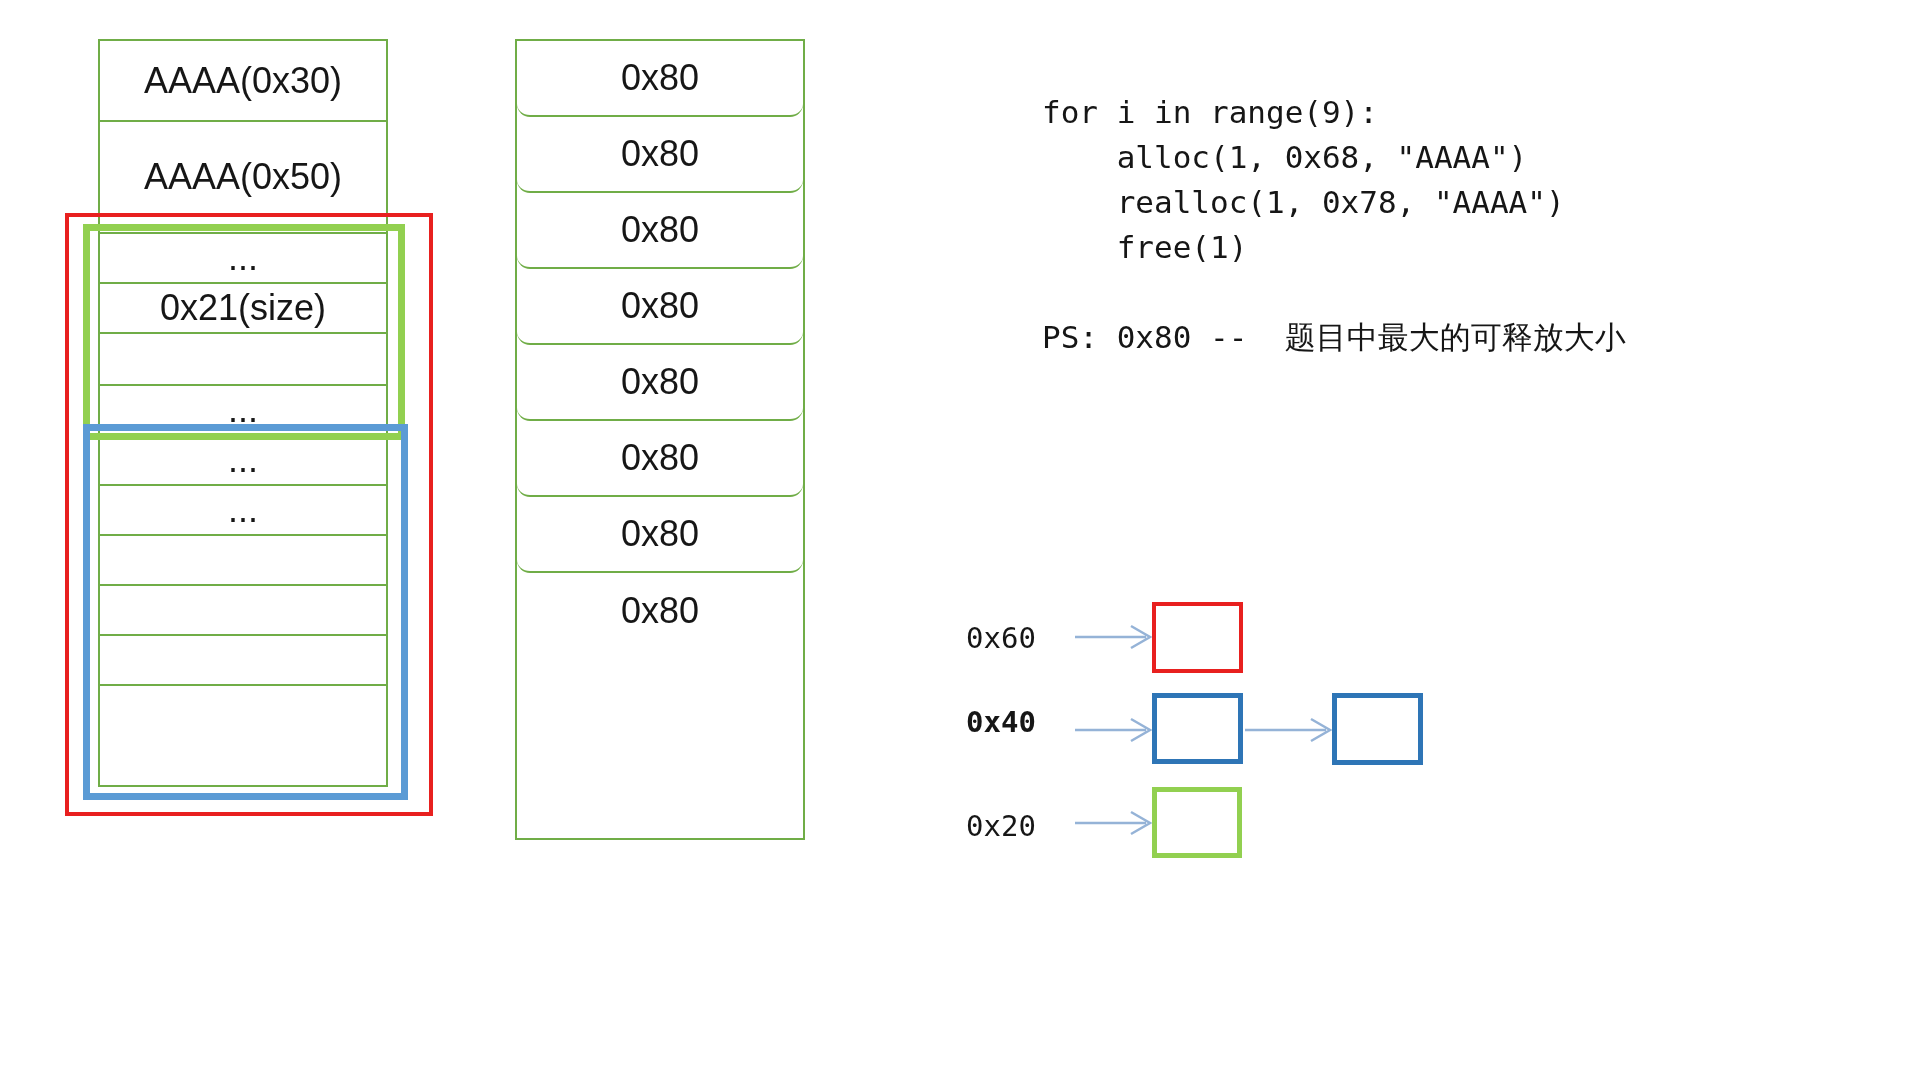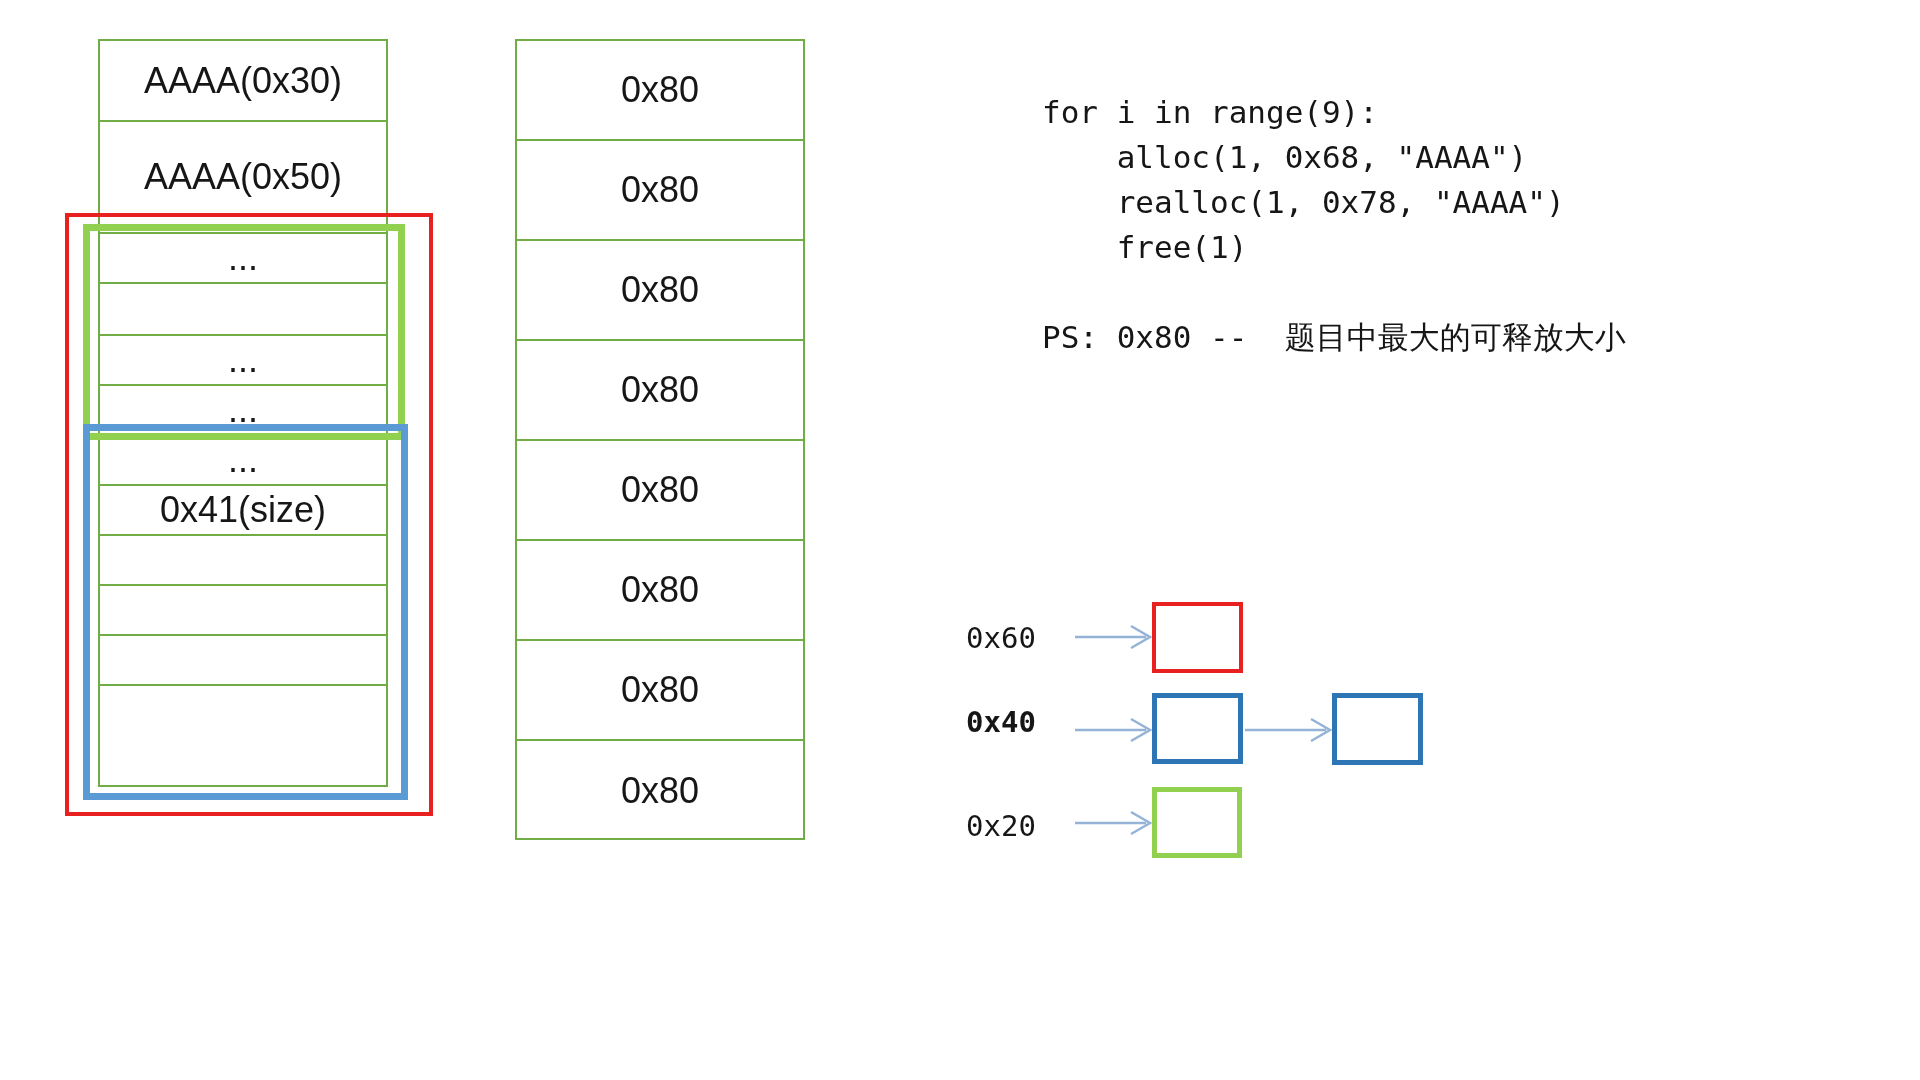--- a/index.html
+++ b/index.html
@@ -9,21 +9,21 @@
 
   
   .mem-table{position:absolute;box-sizing:border-box;border:2px solid var(--table-green);
              background:#fff;overflow:hidden;z-index:1;}
   #left-table{left:98px;top:39px;width:290px;height:748px;}
   #middle-table{left:515px;top:39px;width:290px;height:801px;}
   .mem-row{box-sizing:border-box;border-bottom:2px solid var(--table-green);
            display:flex;align-items:center;justify-content:center;
            font-size:36px;line-height:1;white-space:pre;}
   .mem-row:last-child{border-bottom:none;}
-  #middle-table .mem-row{height:100px;}
+  #middle-table .mem-row{height:76px;border-radius:13px;}
 
   
   .outline{position:absolute;box-sizing:border-box;background:transparent;}
   #green-outline{left:83px;top:224px;width:322px;height:216px;
                  border:7px solid var(--thick-green);z-index:3;}
   #blue-outline{left:83px;top:424px;width:325px;height:376px;
                 border:7px solid var(--thick-blue);z-index:4;}
   #red-outline{left:65px;top:213px;width:368px;height:603px;
                border:4px solid var(--red);z-index:5;}
 
@@ -49,25 +49,25 @@
 </style>
 </head>
 <body>
 
 <div class="canvas">
 
   <div class="mem-table" id="left-table">
     <div class="mem-row" style="height:81px">AAAA(0x30)</div>
     <div class="mem-row" style="height:112px">AAAA(0x50)</div>
     <div class="mem-row" style="height:50px">...</div>
+    <div class="mem-row" style="height:50px">0x21(size)</div>
     <div class="mem-row" style="height:52px"></div>
     <div class="mem-row" style="height:50px">...</div>
     <div class="mem-row" style="height:50px">...</div>
     <div class="mem-row" style="height:50px">...</div>
-    <div class="mem-row" style="height:50px">0x41(size)</div>
     <div class="mem-row" style="height:50px"></div>
     <div class="mem-row" style="height:50px"></div>
     <div class="mem-row" style="height:50px"></div>
     <div class="mem-row" style="height:50px"></div>
   </div>
 
   <div class="outline" id="green-outline"></div>
   <div class="outline" id="blue-outline"></div>
   <div class="outline" id="red-outline"></div>
 

